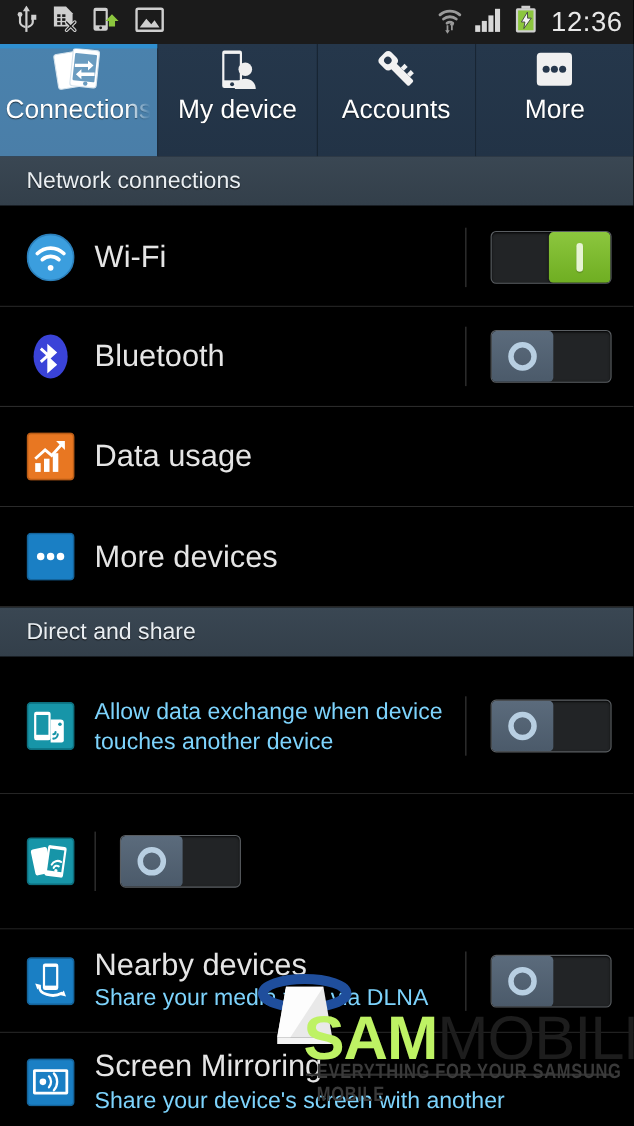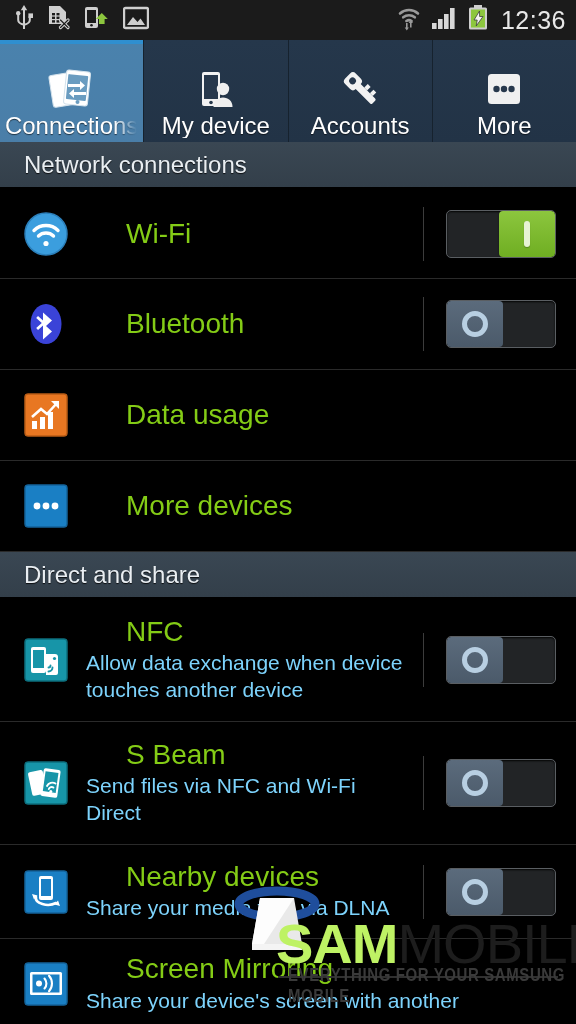--- a/index.html
+++ b/index.html
@@ -25,21 +25,21 @@
     font-size:25px; color:#e8e8e8; letter-spacing:0.5px;
     margin-left:4px; font-weight:400; line-height:1;
   }
 
   
   .tabbar{ display:flex; height:102px; background:#24364a; }
   .tab{
     flex:1 1 0; min-width:0;
     display:flex; flex-direction:column;
     align-items:center; justify-content:flex-start;
-    padding-top:26px;
+    padding-top:0;
     position:relative;
     border-right:1px solid #16222e;
     background:linear-gradient(180deg,#25374b 0%,#223346 100%);
   }
   .tab:last-child{ border-right:none; }
   .tab.active{
     background:linear-gradient(180deg,#4a82ad 0%,#4a7ea8 100%);
   }
   .tab.active::before{
     content:""; position:absolute; top:0; left:0; right:0; height:4px;
@@ -58,39 +58,39 @@
   }
 
   
   .section{
     height:47px; display:flex; align-items:center;
     padding-left:24px;
     background:linear-gradient(180deg,#3a4753 0%,#333f4a 100%);
     border-bottom:2px solid #000;
   }
   .section-title{
-    font-size:24px; color:#e9eef2;
+    font-size:21px; color:#e9eef2;
     text-shadow:0 1px 1px rgba(0,0,0,.8);
   }
 
   
   .row{
     display:flex; align-items:center;
     padding-left:24px; padding-right:0;
     border-bottom:1px solid #2a2a2a;
     background:#000; position:relative;
     min-height:90px;
   }
   .row-icon{
     width:44px; height:44px; flex:0 0 44px;
     margin-right:18px;
     display:flex; align-items:center; justify-content:center;
   }
   .row-text{ flex:1 1 auto; min-width:0; padding:10px 0; }
-  .row-title{ font-size:28px; color:#84cc16; line-height:1.12;margin-left:40px; }
+  .row-title{ font-size:28px; color:#e5e5e5; line-height:1.12; }
   .row-sub{
     font-size:21px; color:#7dd3fc; line-height:1.28; margin-top:3px;
   }
   .row-toggle-wrap{
     flex:0 0 auto; display:flex; align-items:center;
     align-self:stretch;
     padding:0 20px 0 0;
   }
   .divider-v{
     width:1px; align-self:center; height:54px;
@@ -415,21 +415,20 @@
       <rect x="9" y="12" width="11" height="18" fill="#1795a8"></rect>
       <path d="M22 16 h9 a3 3 0 0 1 3 3 v16 a2 2 0 0 1-2 2 h-10 z" fill="#fff"></path>
       <circle cx="30.5" cy="20.5" r="1.6" fill="#1795a8"></circle>
       <g fill="none" stroke="#1795a8" stroke-width="1.9" stroke-linecap="round">
         <path d="M24.5 33.5 A4 4 0 0 0 28.5 29.5"></path>
         <path d="M24.5 29.5 A2 2 0 0 0 26.5 27.5"></path>
       </g>
     </svg>
   </span>
   <span class="row-text">
-    <span class="row-title" style="display:block">NFC</span>
     <span class="row-sub" style="display:block;max-width:330px">Allow data exchange when device touches another device</span>
   </span>
   <span class="row-toggle-wrap">
     <span class="divider-v"></span>
     <span class="sw off">
       <span class="knob">
         <span class="knob-glyph-off"></span>
       </span>
     </span>
   </span>
@@ -443,24 +442,20 @@
       <rect x="6" y="10" width="15" height="24" rx="2" fill="#fff" transform="rotate(-12 13 22)"></rect>
       <rect x="18" y="8" width="17" height="28" rx="2" fill="#fff" transform="rotate(8 26 22)"></rect>
       <rect x="20" y="11" width="13" height="20" fill="#1795a8" transform="rotate(8 26 22)"></rect>
       <g fill="none" stroke="#fff" stroke-width="1.9" stroke-linecap="round">
         <path d="M23 25 A6 6 0 0 1 31.5 22.5"></path>
         <path d="M24.8 28 A3 3 0 0 1 29.4 26.6"></path>
       </g>
       <circle cx="26.8" cy="30.6" r="1.5" fill="#fff"></circle>
     </svg>
   </span>
-  <span class="row-text">
-    <span class="row-title" style="display:block">S Beam</span>
-    <span class="row-sub" style="display:block;max-width:320px">Send files via NFC and Wi-Fi Direct</span>
-  </span>
   <span class="row-toggle-wrap">
     <span class="divider-v"></span>
     <span class="sw off">
       <span class="knob">
         <span class="knob-glyph-off"></span>
       </span>
     </span>
   </span>
 </div>
 

